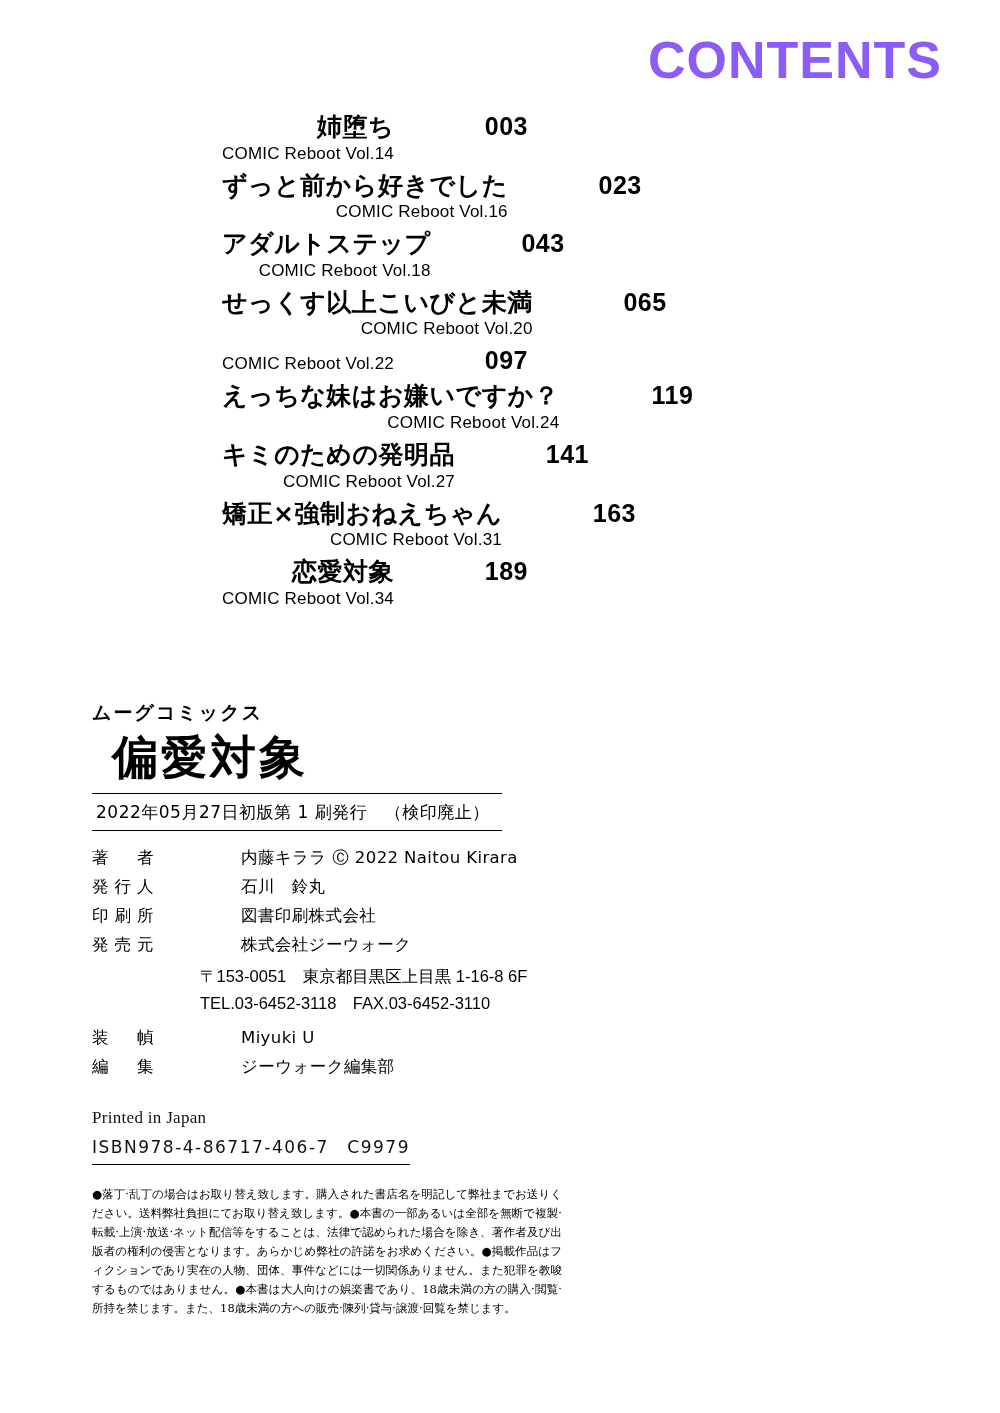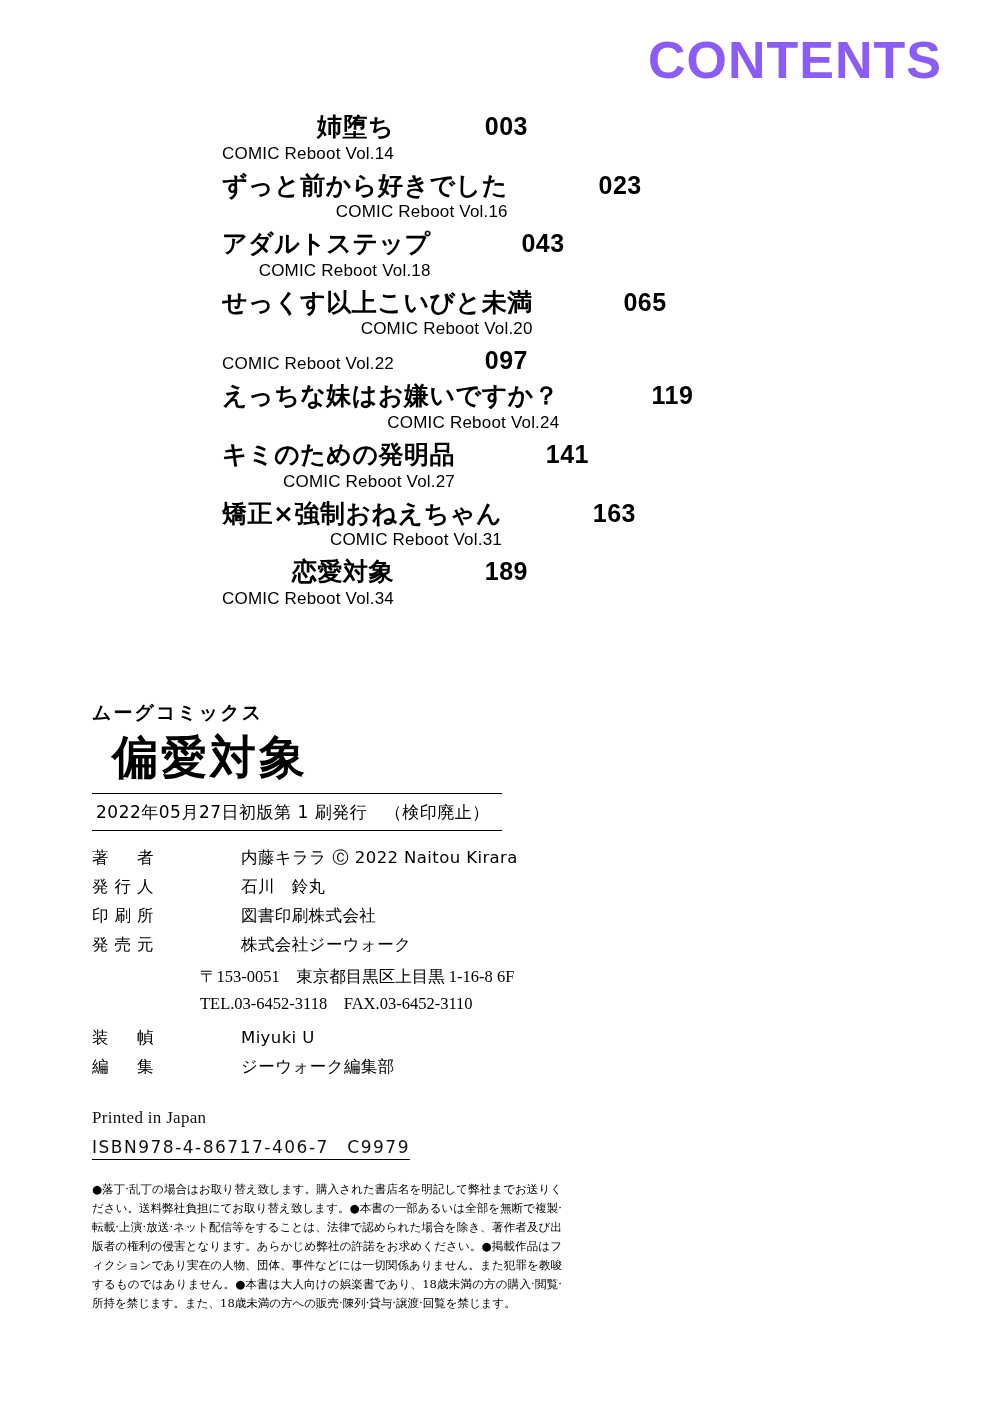--- a/index.html
+++ b/index.html
@@ -139,38 +139,39 @@
     font-family: "DejaVu Sans", sans-serif;
     font-size: 16.5px;
   }
   .credit-value {
     font-family: "DejaVu Sans", sans-serif;
     font-size: 16.5px;
     letter-spacing: 0.4px;
   }
   .address-block {
     margin: 2px 0 10px 108px;
-    font-family: Liberation Serif, serif;
+    font-family: Liberation Sans, sans-serif;
     font-size: 16.5px;
     line-height: 1.65;
     color: #000;
   }
   .printed {
     margin-top: 30px;
     font-family: "Liberation Serif", serif;
     font-size: 17px;
     letter-spacing: 0.3px;
   }
   .isbn {
     margin-top: 8px;
     font-family: "DejaVu Sans", sans-serif;
     font-size: 17px;
     letter-spacing: 1.5px;
     border-bottom: 1.5px solid #000;
     display: inline-block;
+    padding-bottom: 5px;
   }
   .legal {
     margin-top: 20px;
     width: 470px;
     font-family: "DejaVu Serif", serif;
     font-size: 11.5px;
     line-height: 1.65;
     color: #000;
     text-align: justify;
   }

